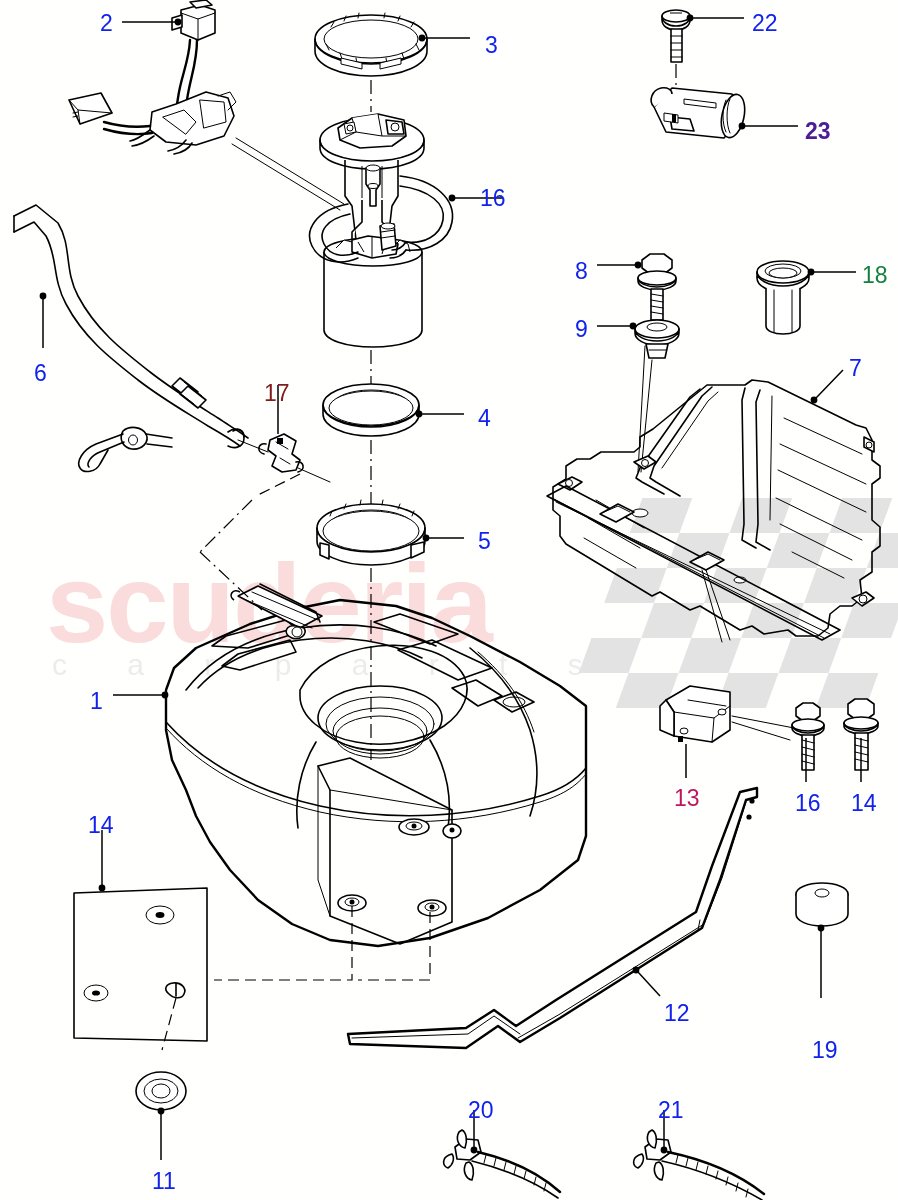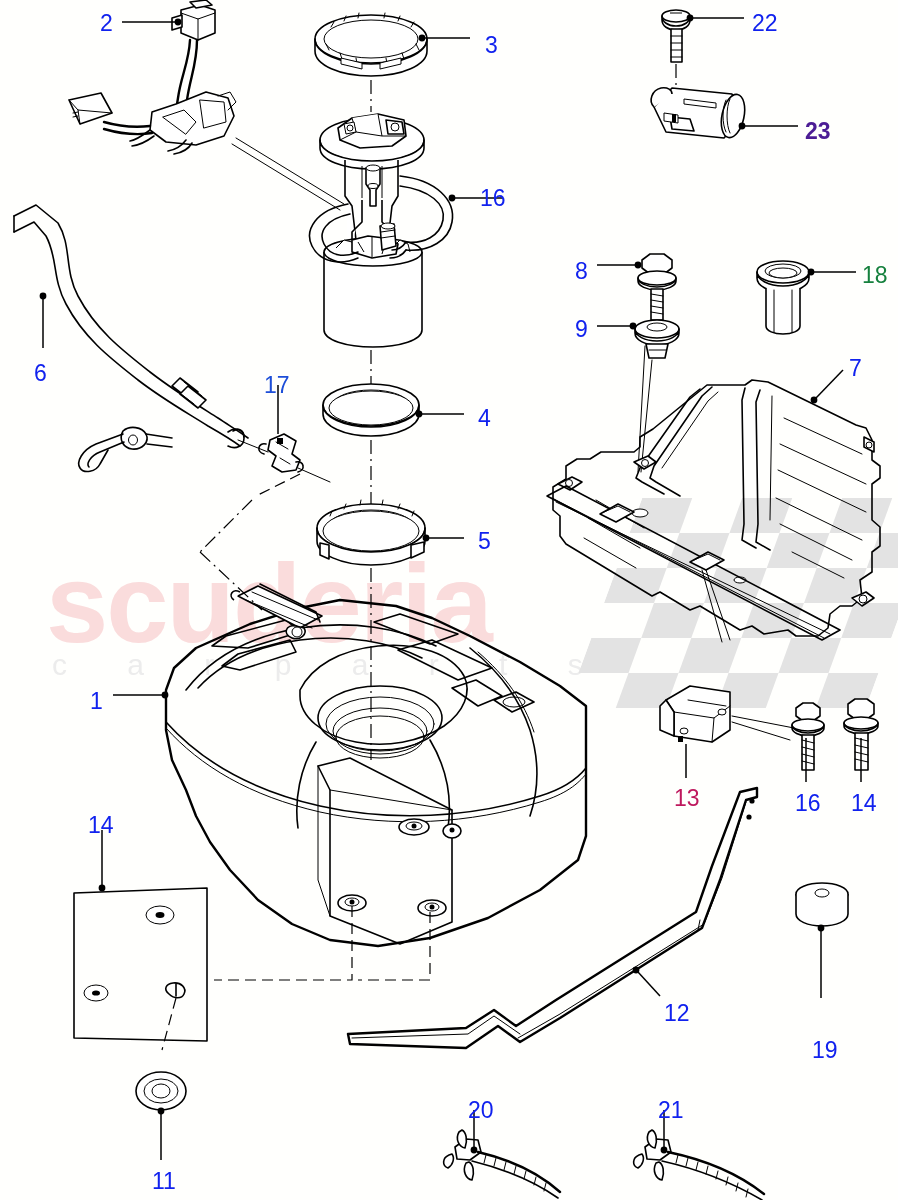--- a/index.html
+++ b/index.html
@@ -612,21 +612,21 @@
     <div class="callout" style="left: 100px; top: 10px; color: rgb(17, 34, 238);">2</div>
     <div class="callout" style="left: 485px; top: 32px; color: rgb(17, 34, 238);">3</div>
     <div class="callout" style="left: 752px; top: 10px; color: rgb(17, 34, 238);">22</div>
     <div class="callout" style="left: 805px; top: 118px; color: #4c1d95; font-weight: bold;">23</div>
     <div class="callout" style="left: 480px; top: 185px; color: rgb(17, 34, 238);">16</div>
     <div class="callout" style="left: 34px; top: 360px; color: rgb(17, 34, 238);">6</div>
     <div class="callout" style="left: 575px; top: 258px; color: rgb(17, 34, 238);">8</div>
     <div class="callout" style="left: 575px; top: 316px; color: rgb(17, 34, 238);">9</div>
     <div class="callout" style="left: 862px; top: 262px; color: #15803d;">18</div>
     <div class="callout" style="left: 849px; top: 355px; color: rgb(17, 34, 238);">7</div>
-    <div class="callout" style="left: 264px; top: 372px; color: #1d4ed8;">17</div>
+    <div class="callout" style="left: 264px; top: 380px; color: #7f1d1d;">17</div>
     <div class="callout" style="left: 478px; top: 405px; color: rgb(17, 34, 238);">4</div>
     <div class="callout" style="left: 478px; top: 528px; color: rgb(17, 34, 238);">5</div>
     <div class="callout" style="left: 90px; top: 688px; color: rgb(17, 34, 238);">1</div>
     <div class="callout" style="left: 674px; top: 785px; color: #be185d;">13</div>
     <div class="callout" style="left: 795px; top: 790px; color: rgb(17, 34, 238);">16</div>
     <div class="callout" style="left: 851px; top: 790px; color: rgb(17, 34, 238);">14</div>
     <div class="callout" style="left: 88px; top: 812px; color: rgb(17, 34, 238);">14</div>
     <div class="callout" style="left: 664px; top: 1000px; color: rgb(17, 34, 238);">12</div>
     <div class="callout" style="left: 812px; top: 1037px; color: rgb(17, 34, 238);">19</div>
     <div class="callout" style="left: 152px; top: 1168px; color: rgb(17, 34, 238);">11</div>

